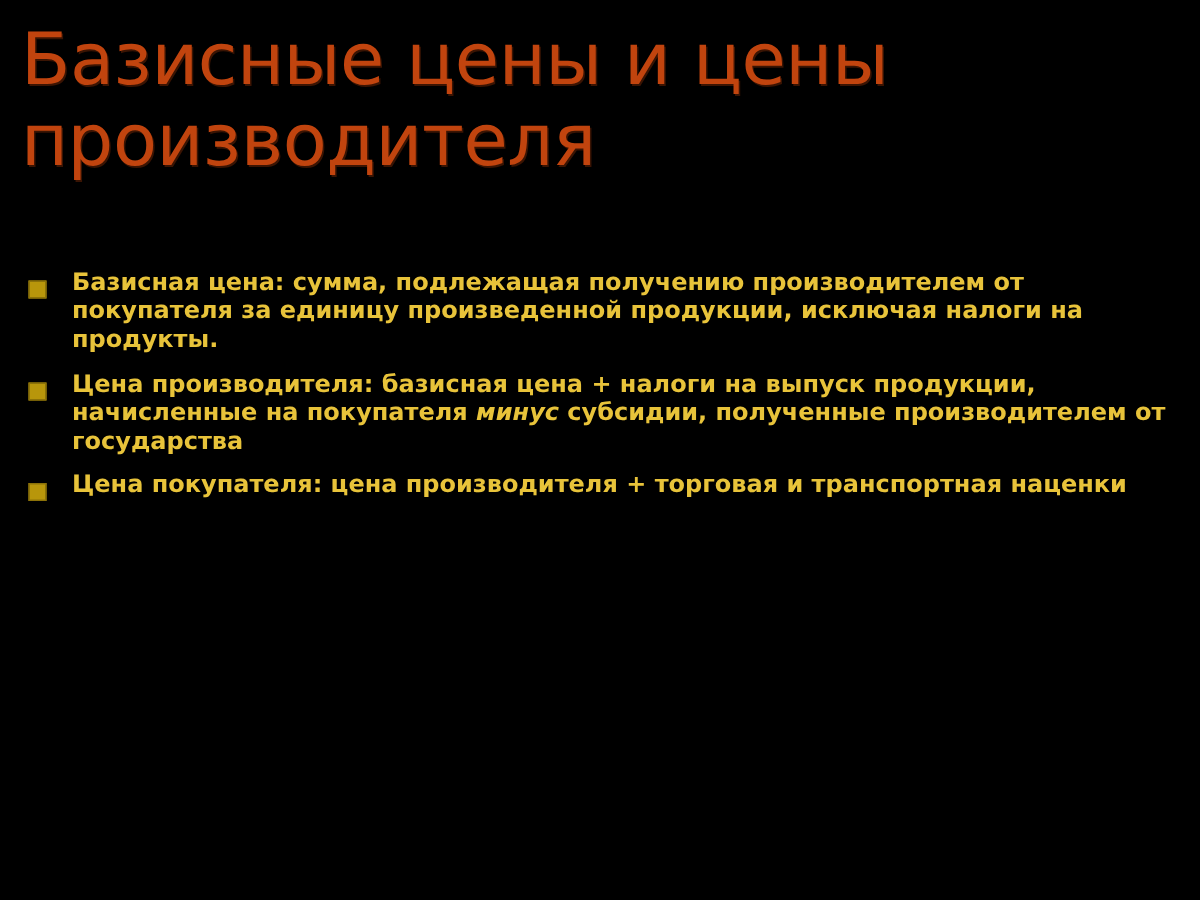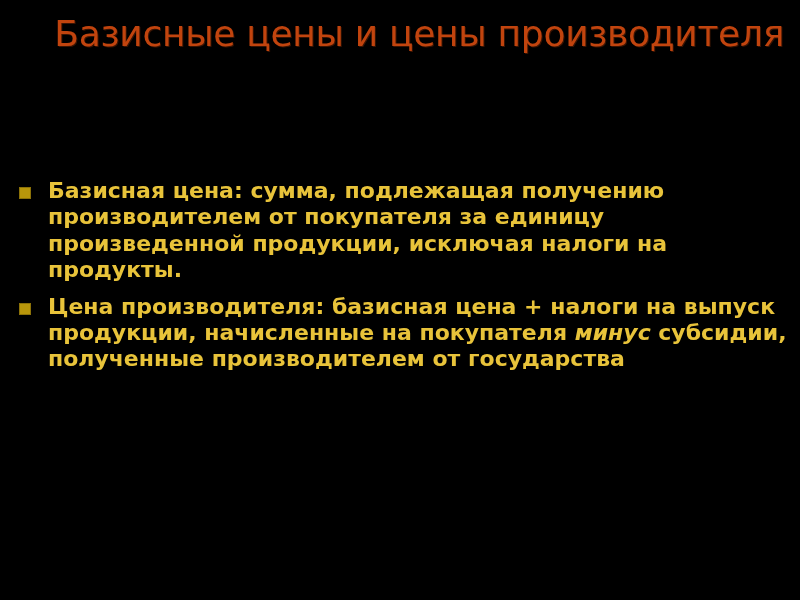--- a/index.html
+++ b/index.html
@@ -19,42 +19,41 @@
     height: 600px;
     background: #000000;
     box-sizing: border-box;
   }
   .slide-title {
     position: absolute;
     left: 14px;
     top: 14px;
     width: 770px;
     color: #C1440E;
-    font-size: 36px;
+    font-size: 48px;
     line-height: 1.12;
     font-weight: normal;
     letter-spacing: -0.3px;
     text-shadow: 1px 1px 0 #3a1403;
-    text-align: right;
   }
   .bullet-list {
     position: absolute;
     left: 10px;
     top: 178px;
     width: 785px;
     list-style: none;
     margin: 0;
     padding: 0;
   }
   .bullet-item {
     position: relative;
     padding-left: 38px;
     margin-bottom: 10px;
     color: #E8C33A;
-    font-size: 22px;
+    font-size: 16px;
     line-height: 1.20;
     font-weight: bold;
   }
   .bullet-marker {
     position: absolute;
     left: 9px;
     top: 9px;
     width: 12px;
     height: 12px;
     background: #B8960B;
@@ -79,15 +78,19 @@
     <li class="bullet-item">
       <span class="bullet-marker"></span>
       <span class="bullet-text">Базисная цена: сумма, подлежащая получению производителем от покупателя за единицу произведенной продукции, исключая налоги на продукты.</span>
     </li>
 
     <li class="bullet-item">
       <span class="bullet-marker"></span>
       <span class="bullet-text"><span>Цена производителя: базисная цена + налоги на выпуск продукции, начисленные на покупателя </span><em>минус</em><span> субсидии, полученные производителем от государства</span></span>
     </li>
 
+    <li class="bullet-item">
+      <span class="bullet-marker"></span>
+      <span class="bullet-text">Цена покупателя: цена производителя + торговая и транспортная наценки</span>
+    </li>
 
   </ul>
 </div>
 
 </body></html>

